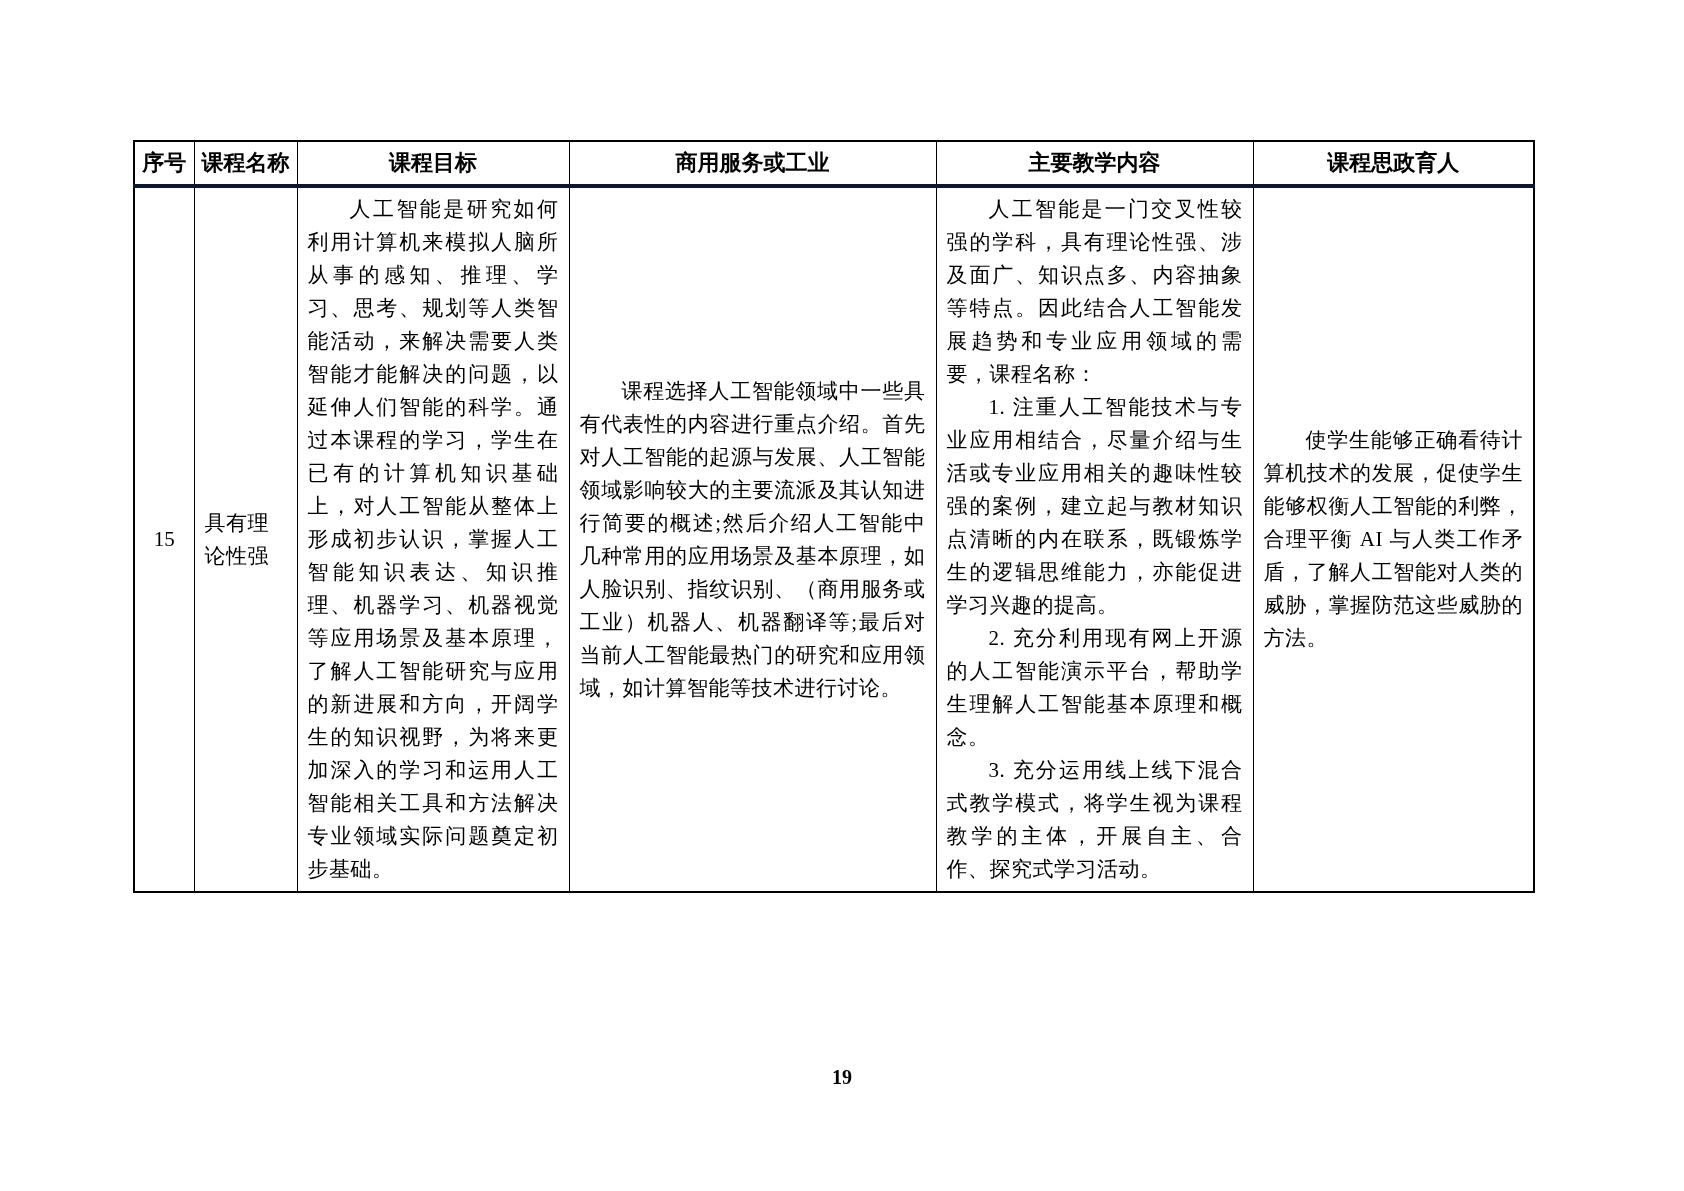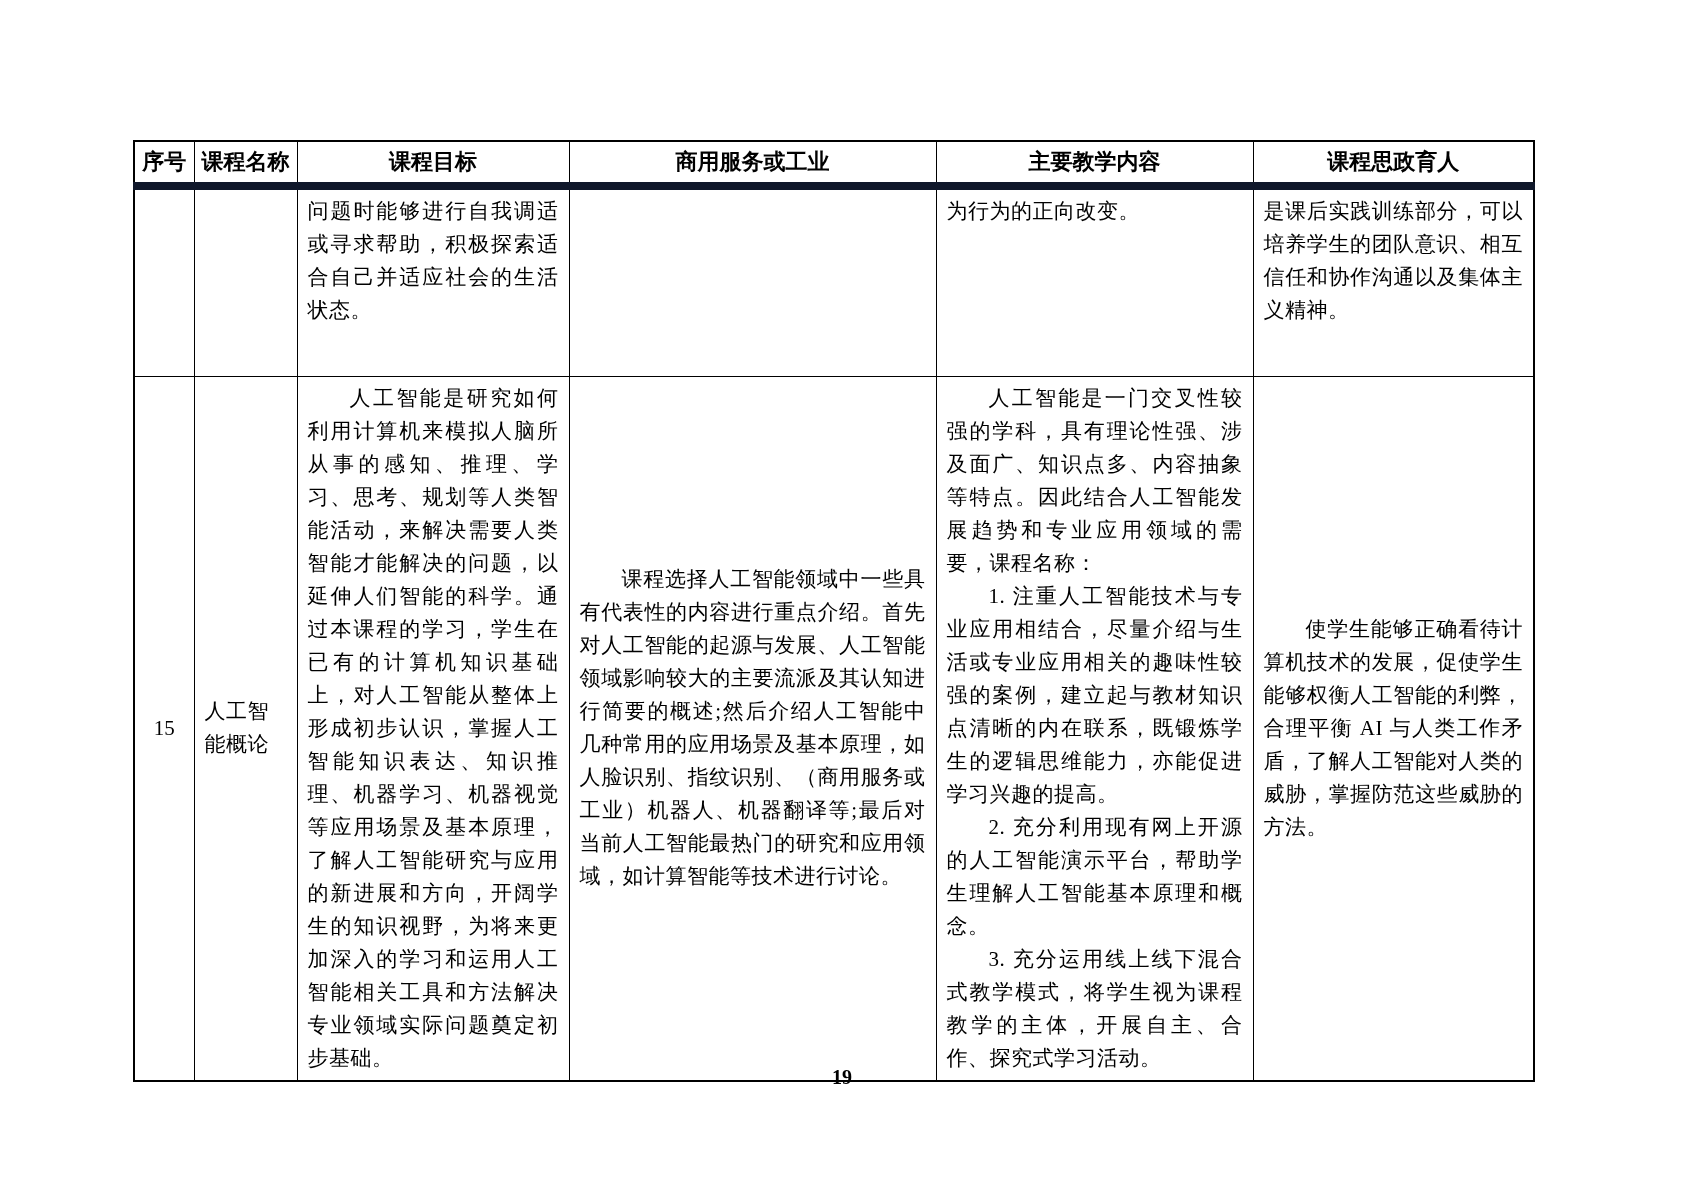--- a/index.html
+++ b/index.html
@@ -9,21 +9,21 @@
   }
   .page{position:absolute;inset:0;background:#fff;}
   table.curriculum{
     position:absolute;left:133px;top:140px;width:1400px;
     border-collapse:collapse;table-layout:fixed;
     border:2px solid #000;
   }
   th,td{border:1px solid #000;box-sizing:border-box;}
   thead th{
     height:45px;font-size:22px;font-weight:bold;text-align:center;vertical-align:middle;
-    border-bottom:8px solid #0f172a;padding:2px 4px;
+    border-bottom:4px solid #0f172a;padding:2px 4px;
   }
   td{
     font-size:21px;line-height:33px;padding:5px 10px;vertical-align:top;
     text-align:justify;letter-spacing:0.5px;
   }
   tr.row-cont{height:190px;}
   tr.row-main{height:627px;}
   td.c-seq{text-align:center;vertical-align:middle;letter-spacing:0;}
   td.c-name{vertical-align:middle;text-align:left;}
   td.v-mid{vertical-align:middle;}
@@ -53,37 +53,23 @@
       <tr>
         <th>序号</th>
         <th>课程名称</th>
         <th>课程目标</th>
         <th>商用服务或工业</th>
         <th>主要教学内容</th>
         <th>课程思政育人</th>
       </tr>
     </thead>
     <tbody>
-      <tr class="row-cont">
-        <td class="c-seq"></td>
-        <td class="c-name"></td>
-        <td>
-            <p class="para">问题时能够进行自我调适或寻求帮助，积极探索适合自己并适应社会的生活状态。</p>
-          </td>
-        <td></td>
-        <td>
-            <p class="para">为行为的正向改变。</p>
-          </td>
-        <td>
-            <p class="para">是课后实践训练部分，可以培养学生的团队意识、相互信任和协作沟通以及集体主义精神。</p>
-          </td>
-      </tr>
       <tr class="row-main">
         <td class="c-seq">15</td>
-        <td class="c-name">人工智能概论</td>
+        <td class="c-name">具有理论性强</td>
         <td class="indent">
             <p class="para">人工智能是研究如何利用计算机来模拟人脑所从事的感知、推理、学习、思考、规划等人类智能活动，来解决需要人类智能才能解决的问题，以延伸人们智能的科学。通过本课程的学习，学生在已有的计算机知识基础上，对人工智能从整体上形成初步认识，掌握人工智能知识表达、知识推理、机器学习、机器视觉等应用场景及基本原理，了解人工智能研究与应用的新进展和方向，开阔学生的知识视野，为将来更加深入的学习和运用人工智能相关工具和方法解决专业领域实际问题奠定初步基础。</p>
           </td>
         <td class="indent v-mid">
             <p class="para">课程选择人工智能领域中一些具有代表性的内容进行重点介绍。首先对人工智能的起源与发展、人工智能领域影响较大的主要流派及其认知进行简要的概述;然后介绍人工智能中几种常用的应用场景及基本原理，如人脸识别、指纹识别、（商用服务或工业）机器人、机器翻译等;最后对当前人工智能最热门的研究和应用领域，如计算智能等技术进行讨论。</p>
           </td>
         <td class="indent">
             <p class="para">人工智能是一门交叉性较强的学科，具有理论性强、涉及面广、知识点多、内容抽象等特点。因此结合人工智能发展趋势和专业应用领域的需要，课程名称：</p>
             <p class="para">1. 注重人工智能技术与专业应用相结合，尽量介绍与生活或专业应用相关的趣味性较强的案例，建立起与教材知识点清晰的内在联系，既锻炼学生的逻辑思维能力，亦能促进学习兴趣的提高。</p>
             <p class="para">2. 充分利用现有网上开源的人工智能演示平台，帮助学生理解人工智能基本原理和概念。</p>

